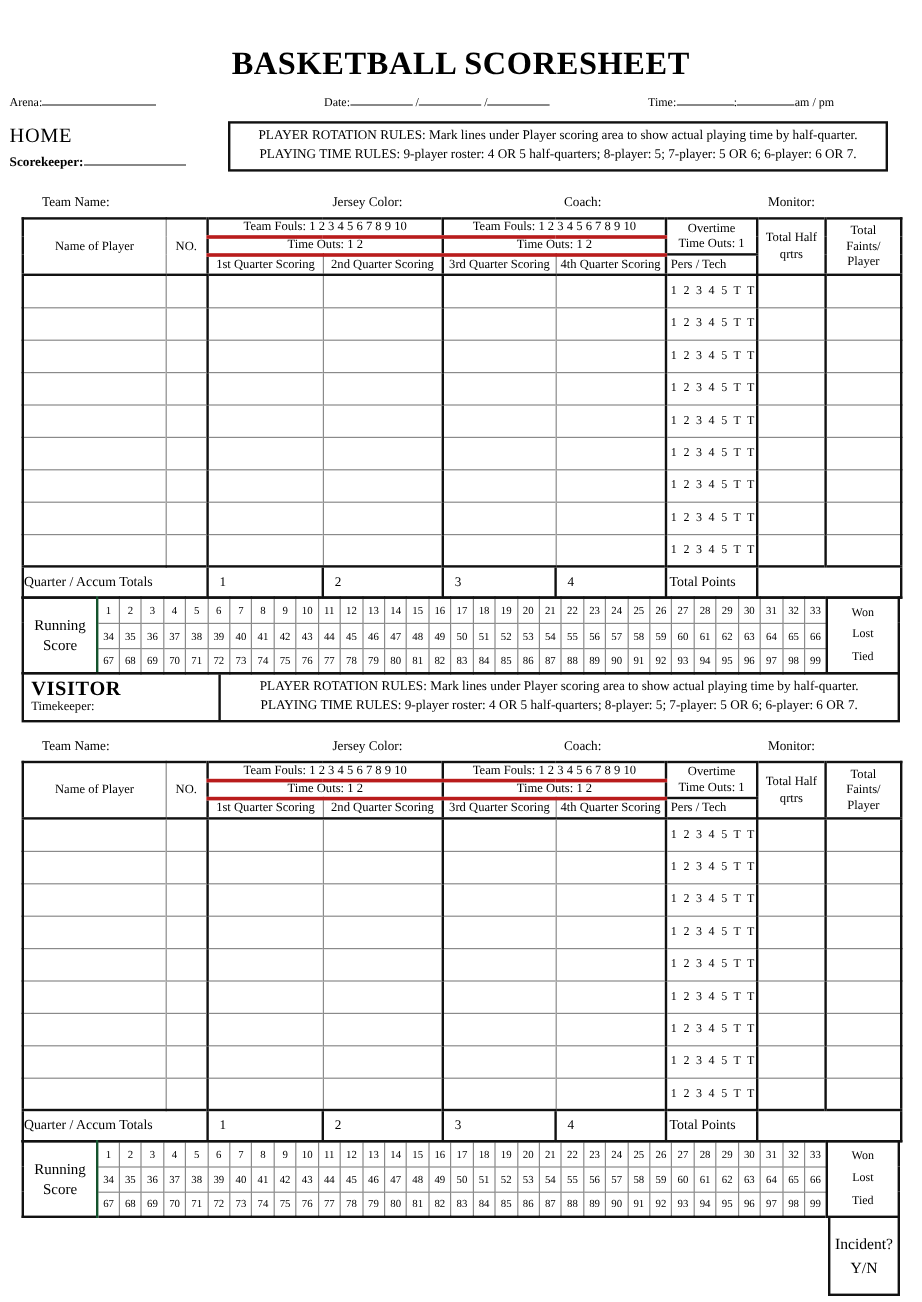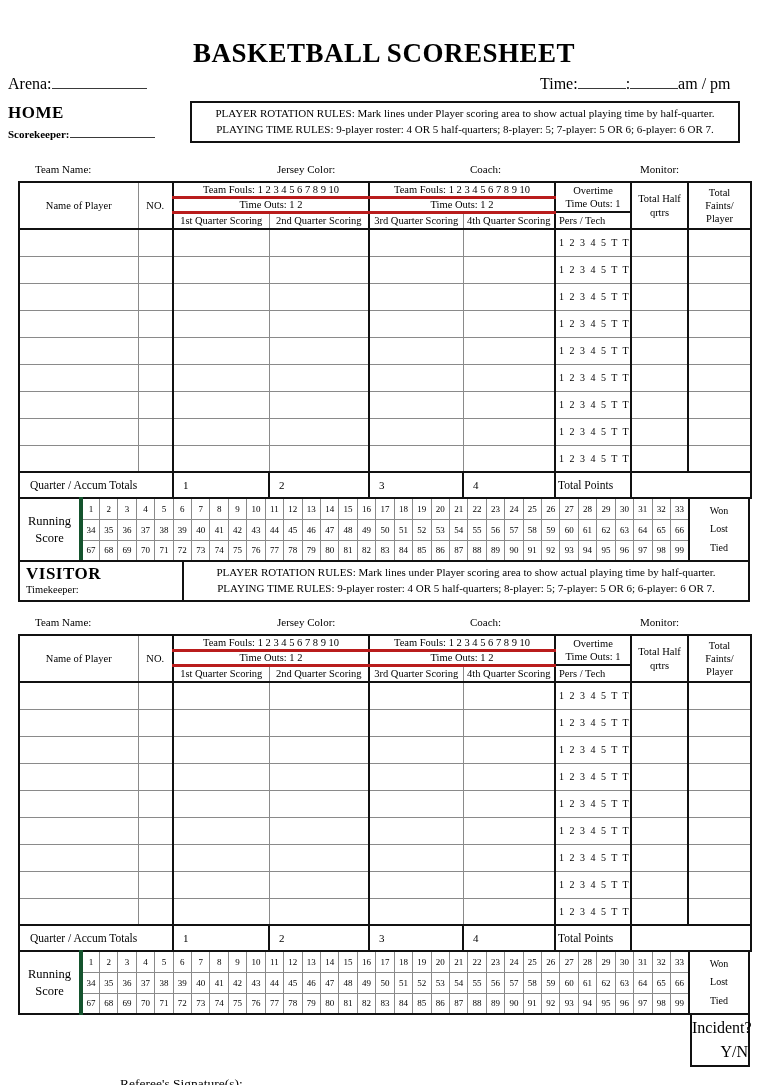--- a/index.html
+++ b/index.html
@@ -2,28 +2,28 @@
 <html><head>
 <meta charset="utf-8">
 <style>
   *{margin:0;padding:0;box-sizing:border-box}
   html,body{background:#fff}
   body{width:768px;height:1085px;font-family:"Liberation Serif",serif;color:#000;overflow:hidden}
   .page{position:relative;width:768px;height:1085px;background:#fff}
 
   .title{margin-top:38px;text-align:center;font-size:27px;font-weight:bold;letter-spacing:.5px}
 
-  .info-line{position:relative;height:24px;margin-top:6px;font-size:16px}
+  .info-line{position:relative;height:24px;margin-top:6px;font-size:10px}
   .pos{position:absolute;top:0;white-space:nowrap}
   .blank{display:inline-block;border-bottom:1.4px solid #3a3a3a;height:13px;vertical-align:baseline}
   .w95{width:95px}.w52{width:52px}.w48{width:48px}.w85{width:85px}
   .sig-blank{display:inline-block;border-bottom:1.4px solid #9a9a9a;height:13px;vertical-align:baseline}
 
   .team-head{position:relative;height:48px;margin-top:2px}
-  .team-label-big{position:absolute;left:8px;top:2px;font-size:17px;font-weight:bold;letter-spacing:.5px}
+  .team-label-big{position:absolute;left:8px;top:2px;font-size:17px;font-weight:normal;letter-spacing:.5px}
   .official-line{position:absolute;left:8px;top:24px;font-size:11px;font-weight:bold}
   .rules-box{position:absolute;left:190px;top:0;width:550px;height:42px;border:2px solid #111;
              display:flex;flex-direction:column;justify-content:center;text-align:center;font-size:11px;line-height:1.45}
 
   .visitor-box{width:732px;margin-left:18px;margin-top:-2px;height:42px;border:2px solid #111;display:flex}
   .visitor-left{width:164px;border-right:2px solid #111;padding:2px 0 0 6px}
   .visitor-left .team-label-v{font-size:17px;font-weight:bold;letter-spacing:.5px}
   .visitor-left .official-v{font-size:10.5px;font-weight:normal;margin-top:0}
   .visitor-right{flex:1;display:flex;flex-direction:column;justify-content:center;text-align:center;font-size:11px;line-height:1.45}
 
@@ -38,44 +38,49 @@
   .bl-thick{border-left:2px solid #111}
   .hb-thin{border-bottom:3px solid #b91c1c}
   .hb-thick{border-bottom:2px solid #111}
   .th-name{font-size:12px;font-weight:bold}
   .th-no{font-size:11px;font-weight:bold}
   .th-bold{font-weight:bold;font-size:11px;white-space:pre-line;line-height:1.25}
   .hrow1 th{height:15px}.hrow2 th{height:15px}.hrow3 th{height:17px}
   .player-row td{height:27px;border-top:1px solid #8a8a8a}
   .fouls{font-size:10px;letter-spacing:1.5px;padding-left:3px;text-align:left;white-space:nowrap}
   .totals-row td{height:26px;border-top:2px solid #111}
-  .totals-label{font-weight:bold;font-size:11.5px;padding-left:10px;text-align:left}
+  .totals-label{font-weight:bold;font-size:11.5px;padding-left:0;text-align:left}
   .totals-num{font-size:11px;padding-left:9px;text-align:left}
   .totals-points{font-weight:bold;font-size:11.5px;padding-left:2px;text-align:left}
 
   .rs-table{width:732px;margin-left:18px;margin-top:-2px;border:2px solid #111}
   .rs-table td{height:21px;text-align:center;vertical-align:middle}
-  .rs-label{font-size:12.5px;line-height:1.3;border-right:4px solid #14532d}
+  .rs-label{font-size:12.5px;line-height:1.3;border-right:2px solid #14532d}
   .rs-cell{font-size:9px;border:1px solid #8a8a8a}
   .rs-results{border-left:2px solid #111;font-size:10px;line-height:1.85;vertical-align:middle}
 
-  .incident-box{width:60px;margin-left:690px;border:2px solid #111;border-top:none;text-align:right;
-                font-size:16px;line-height:1.5;padding:1px 0}
+  .incident-box{width:60px;margin-left:690px;border:2px solid #111;border-top:none;text-align:center;
+                font-size:13px;line-height:1.5;padding:12px 0}
   .sig-line{margin-top:8px;margin-left:120px;font-size:13.5px}
 </style>
 </head>
 <body>
 
 <div class="page">
 
   <div class="title">BASKETBALL SCORESHEET</div>
 
   <div class="info-line">
     <span class="pos" style="left:8px">
       <span>Arena:</span><span class="blank w95"></span>
+    </span>
+    <span class="pos" style="left:270px">
+      <span>Date:</span><span class="blank w52"></span>
+      <span>/</span><span class="blank w52"></span>
+      <span>/</span><span class="blank w52"></span>
     </span>
     <span class="pos" style="left:540px">
       <span>Time:</span><span class="blank w48"></span><span>:</span><span class="blank w48"></span><span>am / pm</span>
     </span>
   </div>
 
   <div class="team-head">
     <div class="team-label-big">HOME</div>
     <div class="official-line">
       <span>Scorekeeper:</span><span class="blank w85"></span>

